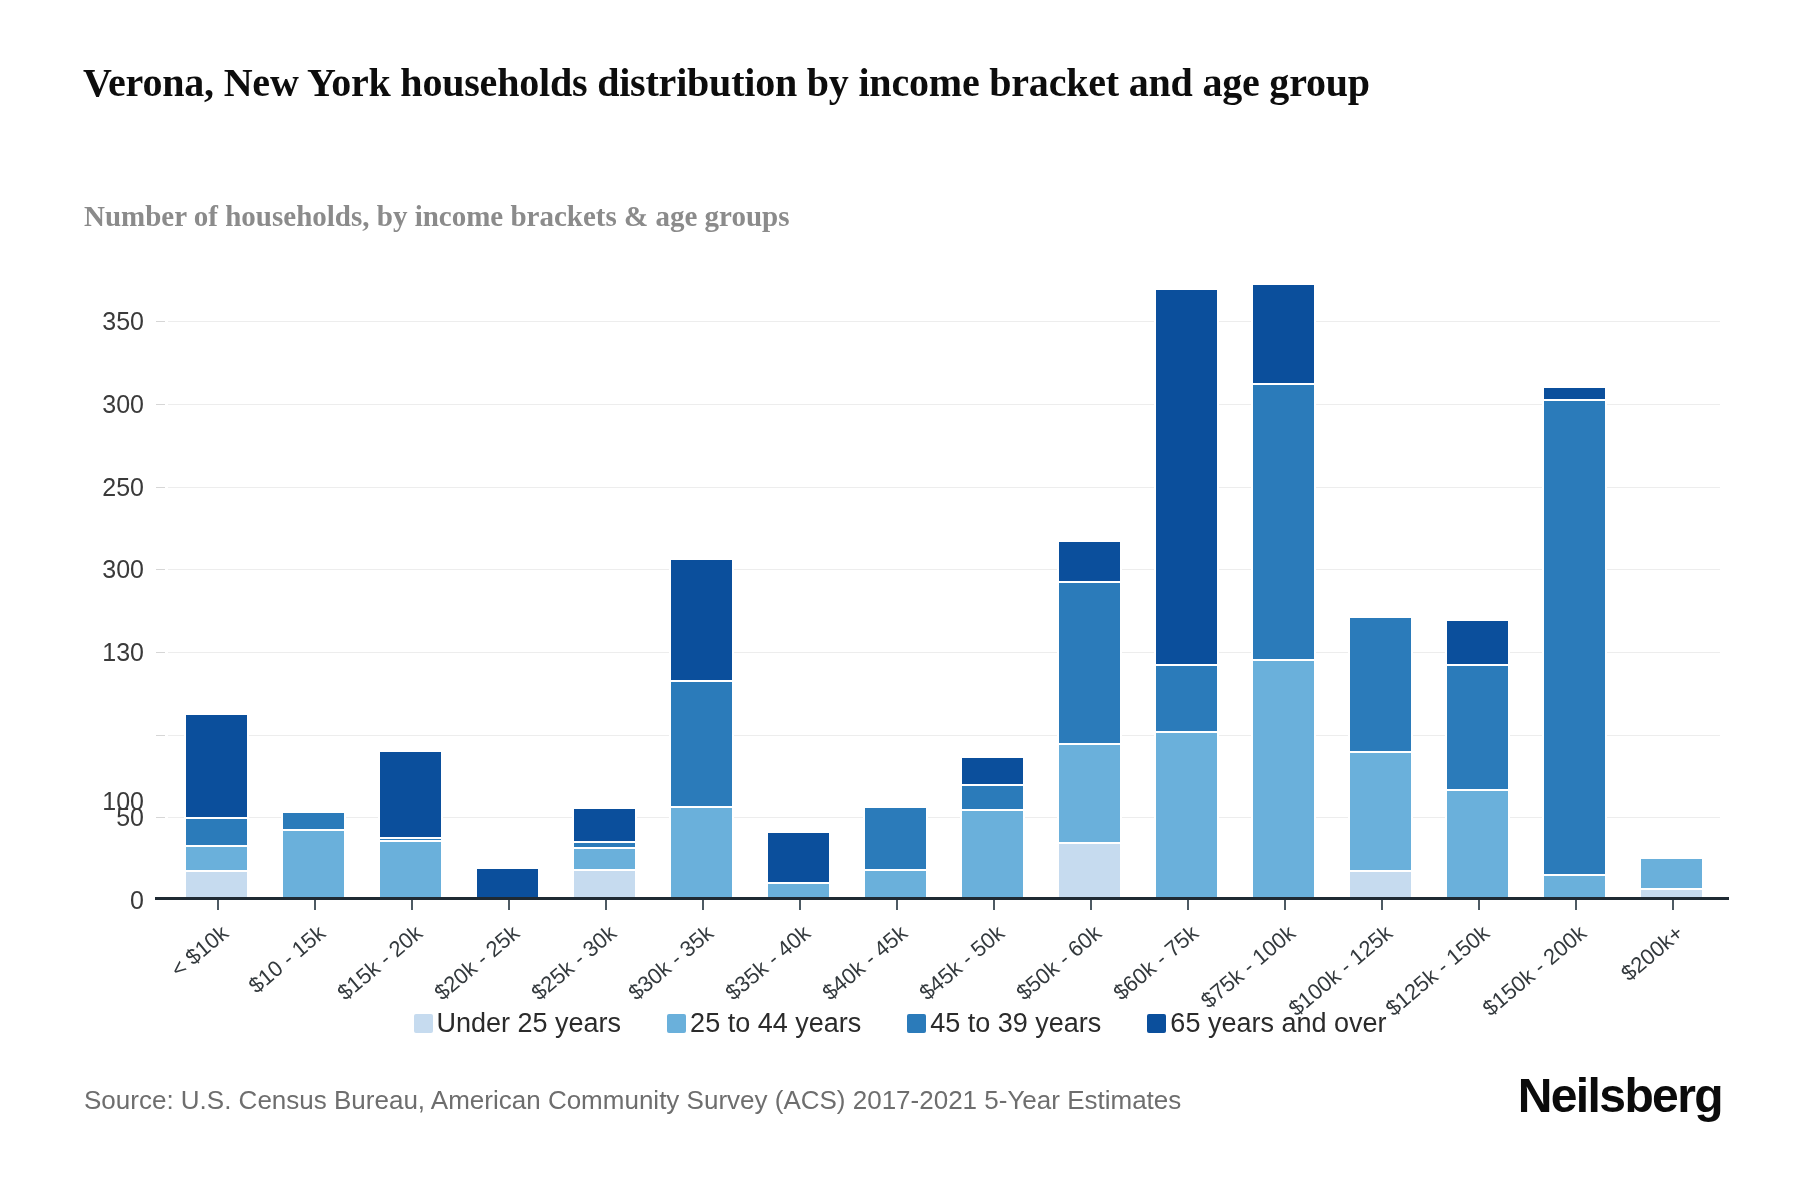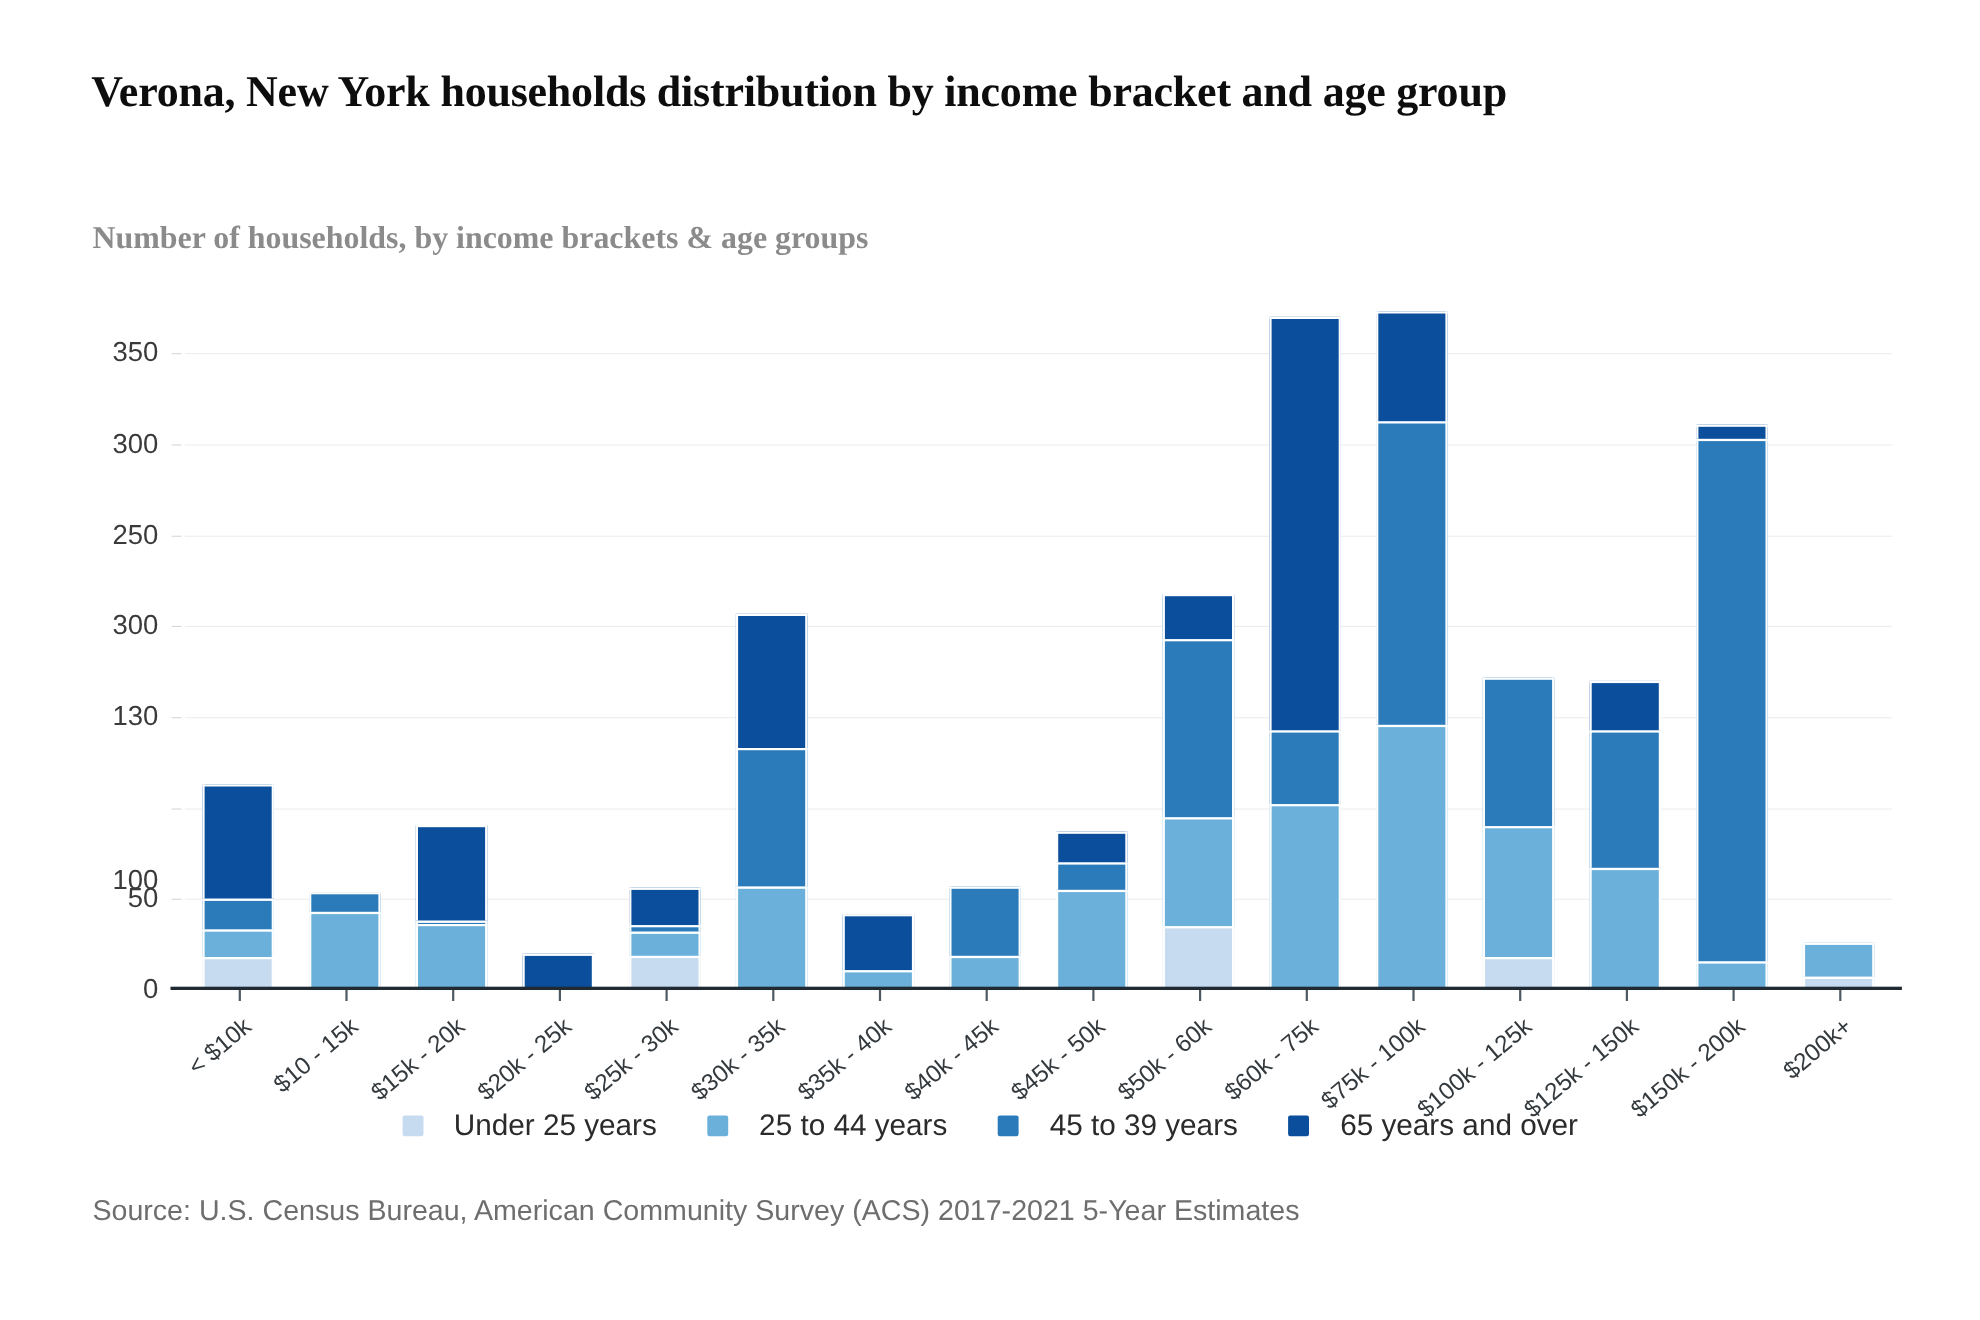--- a/index.html
+++ b/index.html
@@ -143,21 +143,21 @@
     top: 1008px;
     width: 1800px;
     display: flex;
     justify-content: center;
     align-items: center;
     gap: 46px;
   }
   .legend-item {
     display: flex;
     align-items: center;
-    gap: 28px;
+    gap: 4px;
   }
   .legend-swatch {
     width: 19px;
     height: 19px;
     border-radius: 2px;
     display: inline-block;
   }
   .legend-label {
     font-size: 27px;
     color: #2b2b2b;
@@ -377,14 +377,15 @@
         <span class="legend-swatch" style="background: rgb(43, 123, 186);"></span>
         <span class="legend-label">45 to 39 years</span>
       </div>
       <div class="legend-item">
         <span class="legend-swatch" style="background: rgb(11, 79, 156);"></span>
         <span class="legend-label">65 years and over</span>
       </div>
     </div>
 
   <div id="source">Source: U.S. Census Bureau, American Community Survey (ACS) 2017-2021 5-Year Estimates</div>
+  <div id="brand">Neilsberg</div>
 
 </div>
 
 </body></html>

